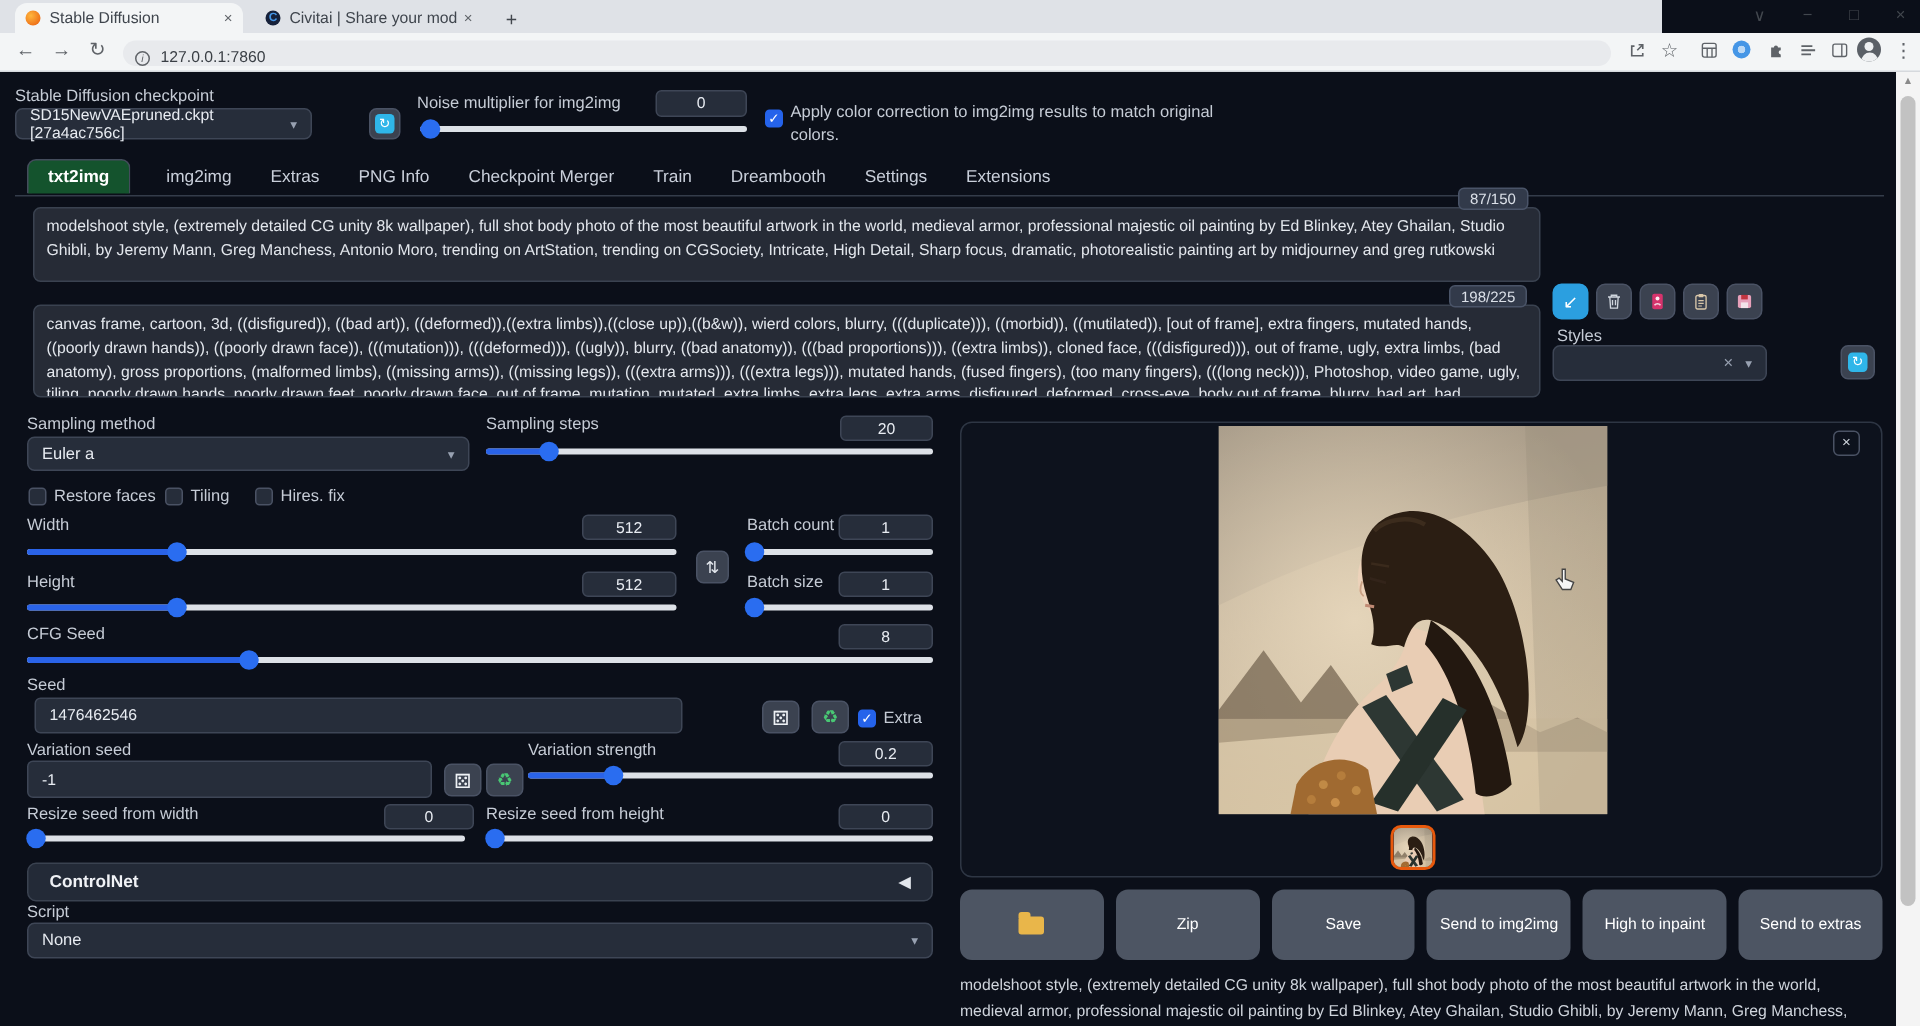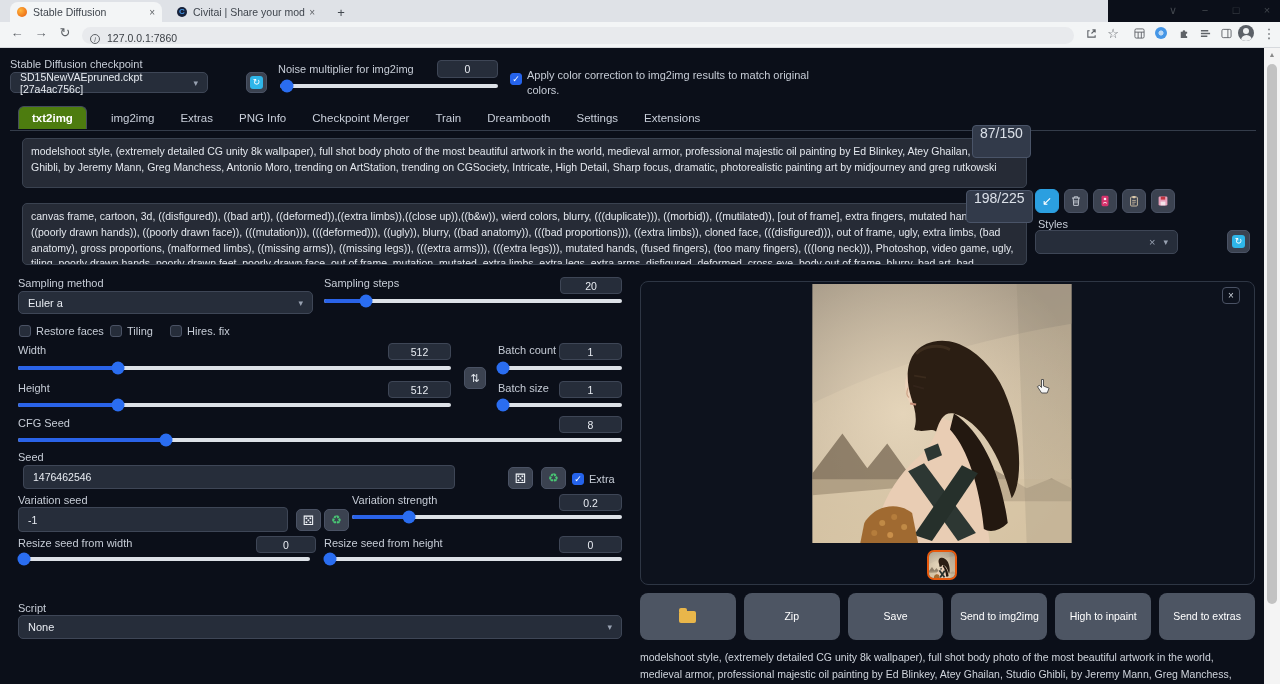--- a/index.html
+++ b/index.html
@@ -34,26 +34,26 @@
   .dd  { position:absolute; background:#262d3a; border:1px solid #3e4656; border-radius:5px; color:#e8ecf2; font-size:11px; display:flex; align-items:center; padding:0 9px; }
   .dd .caret { margin-left:auto; color:#98a1b1; font-size:9px; }
   .slider { position:absolute; height:4px; background:#dde1e7; border-radius:3px; }
   .slider i { position:absolute; left:0; top:0; bottom:0; background:#2a63e8; border-radius:3px; }
   .slider b { position:absolute; top:50%; width:13px; height:13px; background:#2a6df0; border-radius:50%; transform:translate(-50%,-50%); }
   .cb { position:absolute; width:12px; height:12px; border-radius:3px; background:#262d3a; border:1px solid #4a5264; }
   .cb.on { background:#2563eb; border-color:#2563eb; color:#fff; font-size:9px; line-height:11px; text-align:center; }
   .btnsq { position:absolute; background:#3b4250; border:1px solid #4a5264; border-radius:5px; display:flex; align-items:center; justify-content:center; }
   .cyansq { width:13px; height:13px; background:#2fb6e9; border-radius:3px; color:#fff; font-size:9px; line-height:13px; text-align:center; }
   .ta { position:absolute; background:#262b36; border:1px solid #3a4250; border-radius:5px; color:#e3e7ed; font-size:10.5px; line-height:1.5; padding:5px 8px; overflow:hidden; resize:none; font-family:"Liberation Sans",sans-serif; }
-  .counter { position:absolute; background:#323a4a; border:1px solid #4a5468; border-radius:4px; color:#dbe0e8; font-size:14px; padding:0 7px; height:33px; line-height:15px; z-index:3; }
+  .counter { position:absolute; background:#323a4a; border:1px solid #4a5468; border-radius:4px; color:#dbe0e8; font-size:10px; padding:0 7px; height:15px; line-height:15px; z-index:3; }
 
   
   .navtabs { position:absolute; left:18px; top:104px; height:27px; display:flex; gap:22px; align-items:center; }
   .tabitem { font-size:11.5px; color:#c9cfda; padding:5px 2px; white-space:nowrap; }
-  .tabitem.active { background:#4d7c0f; border:1px solid #444c5c; border-bottom:none; border-radius:6px 6px 0 0; padding:5px 13px; color:#fff; font-weight:bold; }
+  .tabitem.active { background:#14532d; border:1px solid #444c5c; border-bottom:none; border-radius:6px 6px 0 0; padding:5px 13px; color:#fff; font-weight:bold; }
   .tabline { position:absolute; left:10px; top:130px; width:1246px; height:1px; background:#343c4a; }
 
   
   .genbtn { position:absolute; left:1035px; top:132px; width:215px; height:53px; border-radius:8px; background:linear-gradient(180deg,#f9863a,#e9610f); color:#fff; font-size:13px; font-weight:bold; display:flex; align-items:center; justify-content:center; }
   .iconrow { position:absolute; left:1035px; top:189px; display:flex; gap:5px; }
   .iconrow .ib { width:24px; height:24px; border-radius:6px; background:#3b4250; border:1px solid #4a5264; display:flex; align-items:center; justify-content:center; color:#dfe3ea; font-size:12px; }
   .iconrow .ib.blue { background:#2b9fe0; border-color:#2b9fe0; color:#fff; }
 
   
   .gallery { position:absolute; left:640px; top:281px; width:615px; height:304px; border:1px solid #2e3644; border-radius:8px; background:#0d121d; }
@@ -343,20 +343,24 @@
       <i style="width:2%"></i>
       <b style="left:2%"></b>
     </div>
   <div class="lbl" style="left:324px;top:537px">Resize seed from height</div>
   <div class="num" style="left:559px;top:536px;width:63px;height:17px">0</div>
   <div class="slider" style="left:324px;top:557px;width:298px">
       <i style="width:2%"></i>
       <b style="left:2%"></b>
     </div>
 
+  <div class="ctrlnet">
+    <span>ControlNet</span>
+    <span class="arr">◀</span>
+  </div>
 
   <div class="lbl" style="left:18px;top:602px">Script</div>
   <div class="dd" style="left:18px;top:615px;width:604px;height:24px">
     <span>None</span>
     <span class="caret">▾</span>
   </div>
 
   <div class="gallery"></div>
   <svg style="position:absolute;left:812px;top:284px" width="260" height="259">
       <use href="#genart"></use>

